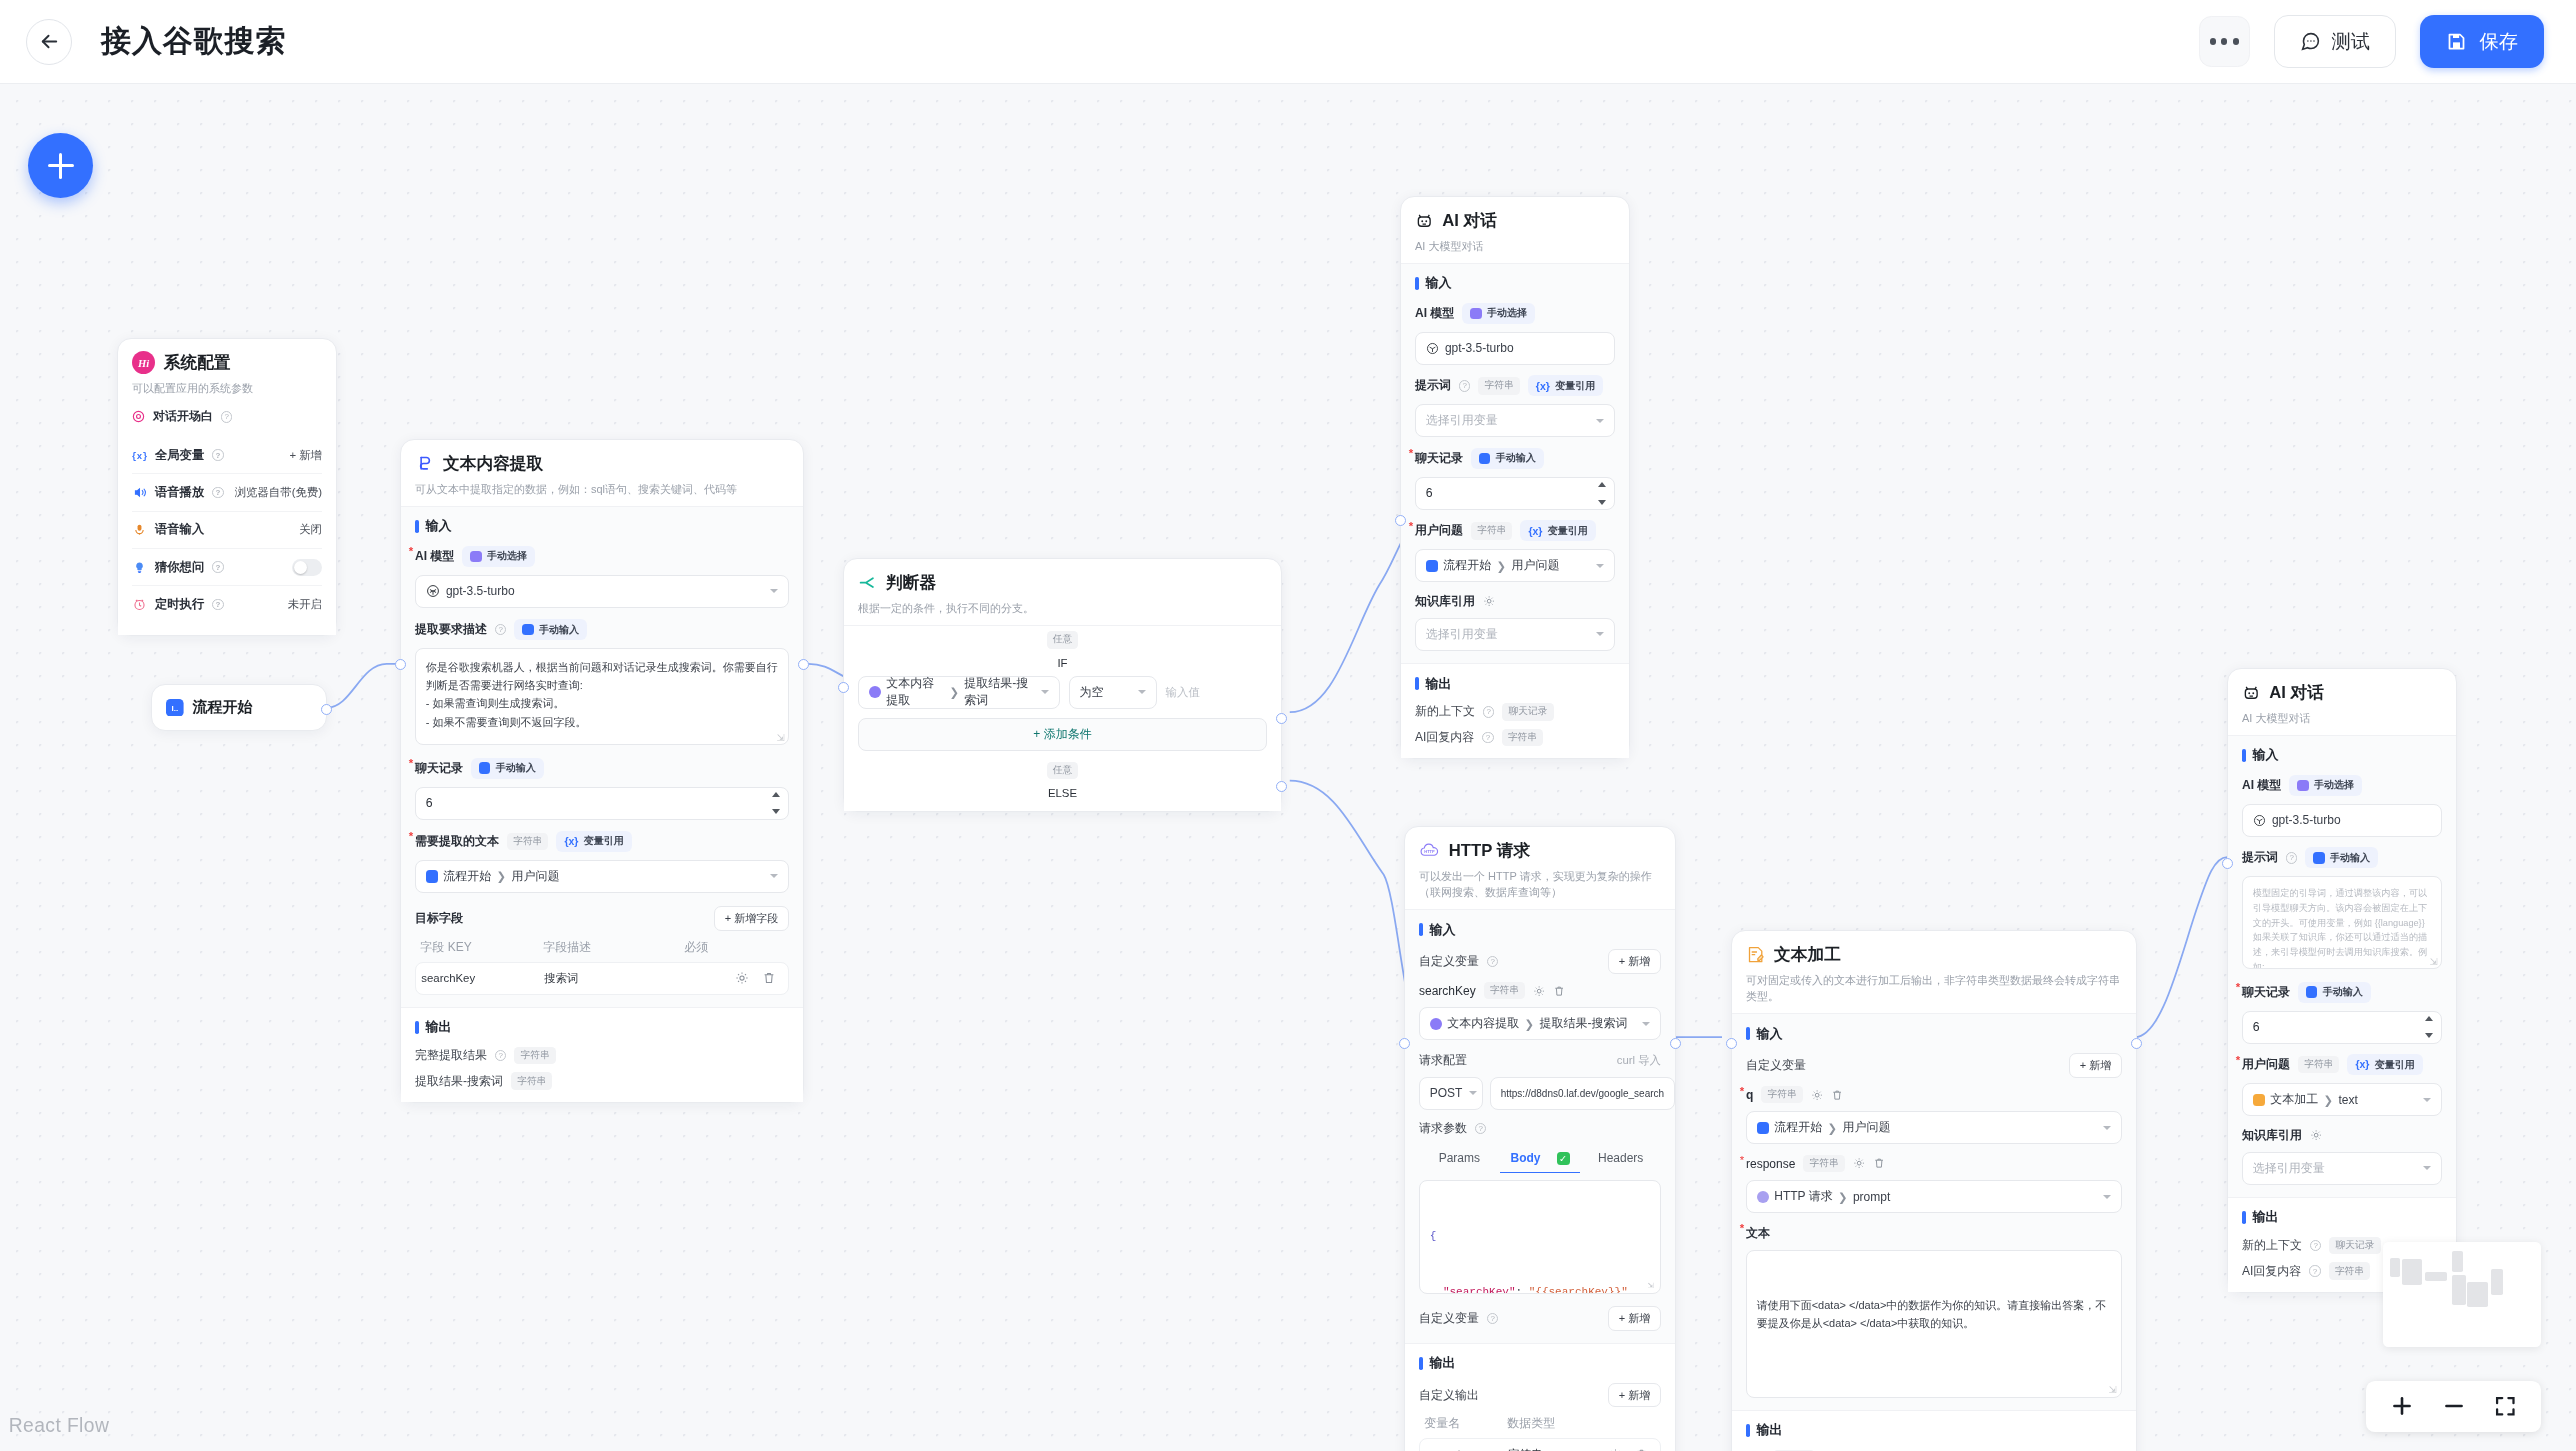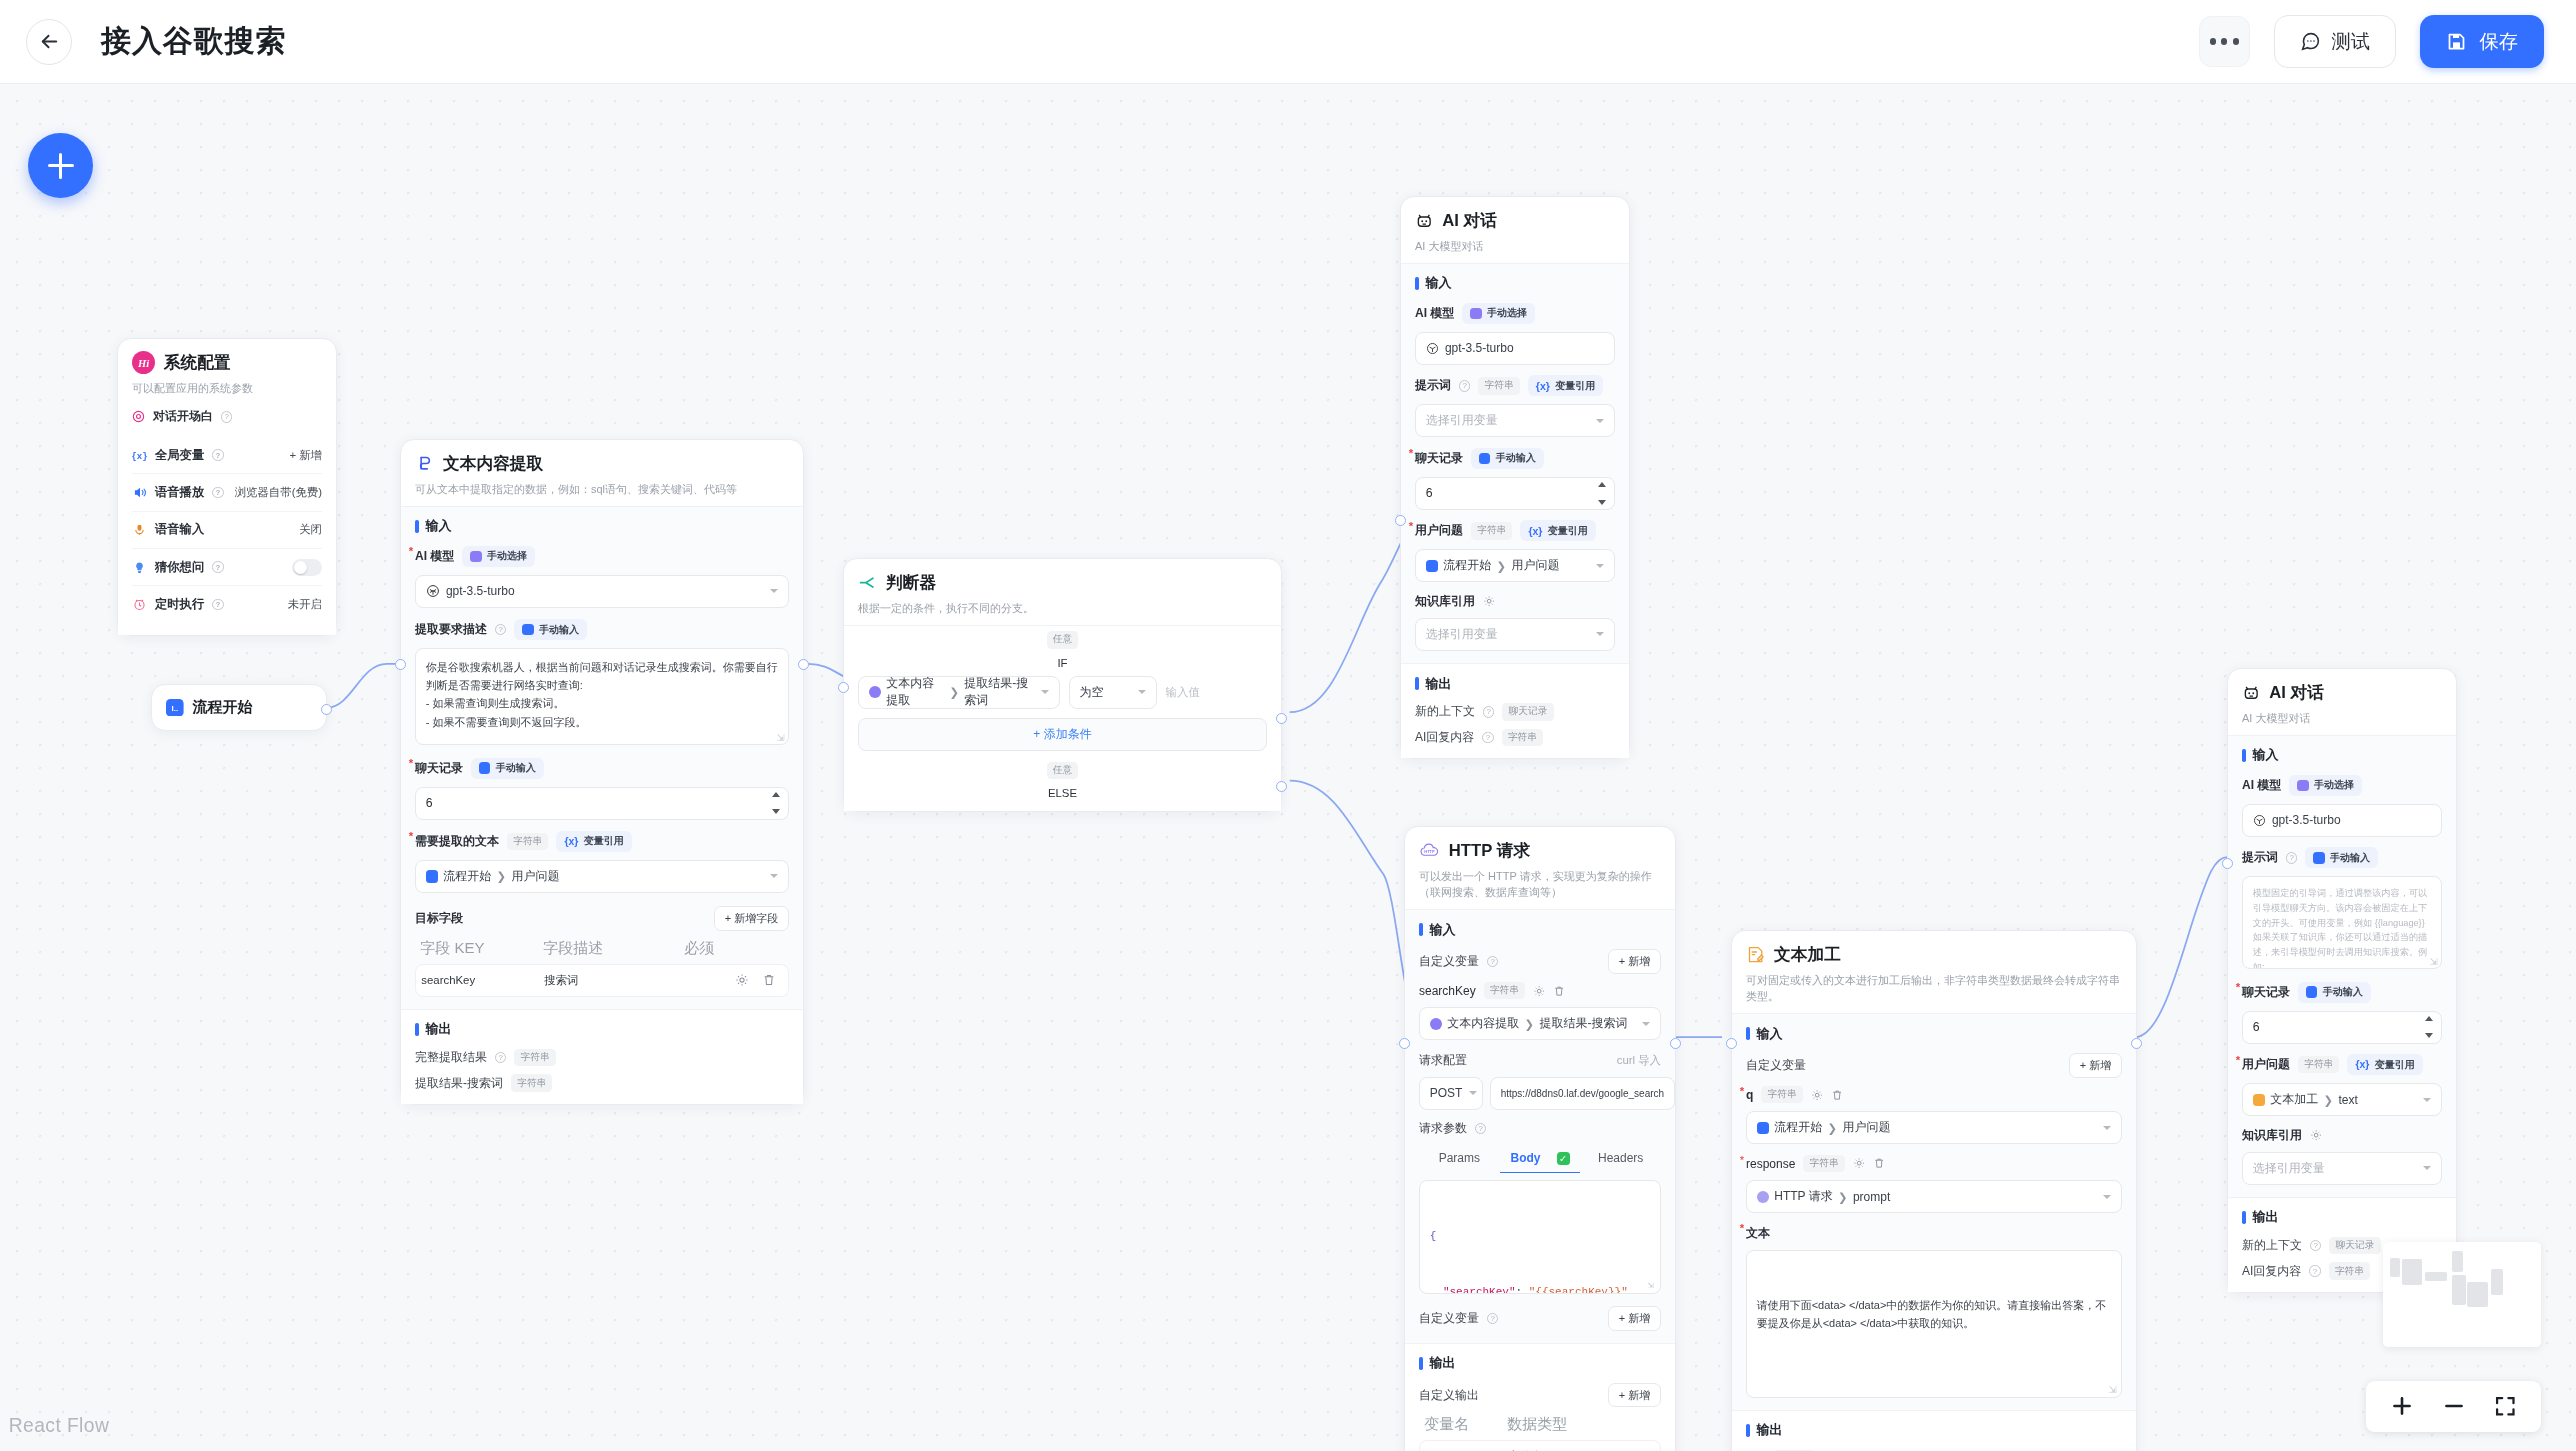--- a/index.html
+++ b/index.html
@@ -113,21 +113,21 @@
     width:100%;border:0.9px solid #e6e8ec;border-radius:8px;background:#fff;padding:8.8px 9.7px;
     font-size:11px;line-height:1.65;color:#3a3f48;position:relative;overflow:hidden;white-space:pre-wrap;
   }
   .textarea.ph{color:#b6bac1;}
   .resz{position:absolute;right:3.5px;bottom:2.6px;width:8.8px;height:8.8px;color:#c6c9ce;font-size:9.7px;line-height:1;}
   .btn-sm{
     display:inline-flex;align-items:center;gap:4.4px;height:24.6px;padding:0 9.7px;border-radius:7px;
     background:#fff;border:0.9px solid #e6e8ec;font-size:11px;color:#3b404a;cursor:pointer;white-space:nowrap;
   }
   .spacer{margin-left:auto;}
-  .tbl-head{display:flex;font-size:15px;color:#9aa0aa;padding:0 5.3px;margin-bottom:5.3px;}
+  .tbl-head{display:flex;font-size:12px;color:#9aa0aa;padding:0 5.3px;margin-bottom:5.3px;}
   .tbl-row{display:flex;align-items:center;background:#fff;border:0.9px solid #eef0f3;border-radius:8px;
     padding:8px 5.3px;font-size:11.4px;color:#30353d;}
   
   .cfg-row{display:flex;align-items:center;gap:8px;padding:9.7px 0;border-bottom:0.9px solid #f2f3f5;font-size:12.3px;font-weight:700;color:#2a2f38;}
   .cfg-row:last-child{border-bottom:none;}
   .cfg-val{margin-left:auto;font-size:11.4px;color:#4a4f58;font-weight:400;}
   .toggle{margin-left:auto;width:30px;height:16.7px;border-radius:9.7px;background:#eceef1;position:relative;cursor:pointer;}
   .toggle::after{content:"";position:absolute;width:13px;height:13px;border-radius:50%;background:#fff;top:1.8px;left:1.8px;box-shadow:0 0.9px 1.8px rgba(0,0,0,.2);}
   
   .handle{position:absolute;width:11.4px;height:11.4px;border-radius:50%;background:#fff;border:1.8px solid #93b0f7;}
@@ -465,21 +465,21 @@
             <span>提取结果-搜索词</span>
           </span>
           <span class="caret"></span>
         </div>
         <div class="select" style="width:88px">
           <span>为空</span>
           <span class="caret"></span>
         </div>
         <div style="font-size:11.4px;color:#bcc0c7;">输入值</div>
       </div>
-      <div class="select" style="justify-content:center;margin-top:9.7px;background:#fafbfc;color:#3b82f6;">
+      <div class="select" style="justify-content:center;margin-top:9.7px;background:#fafbfc;color:#0f766e;">
         <span style="margin:0 auto">+ 添加条件</span>
       </div>
       <div class="ifrow" style="margin-top:10.5px;">
         <span class="tag">任意</span>
         <span>ELSE</span>
       </div>
     </div>
     <div class="handle" style="left:-6.2px;top:123px;"></div>
     <div class="handle" style="right:-6.2px;top:154px;"></div>
     <div class="handle" style="right:-6.2px;top:222px;"></div>

